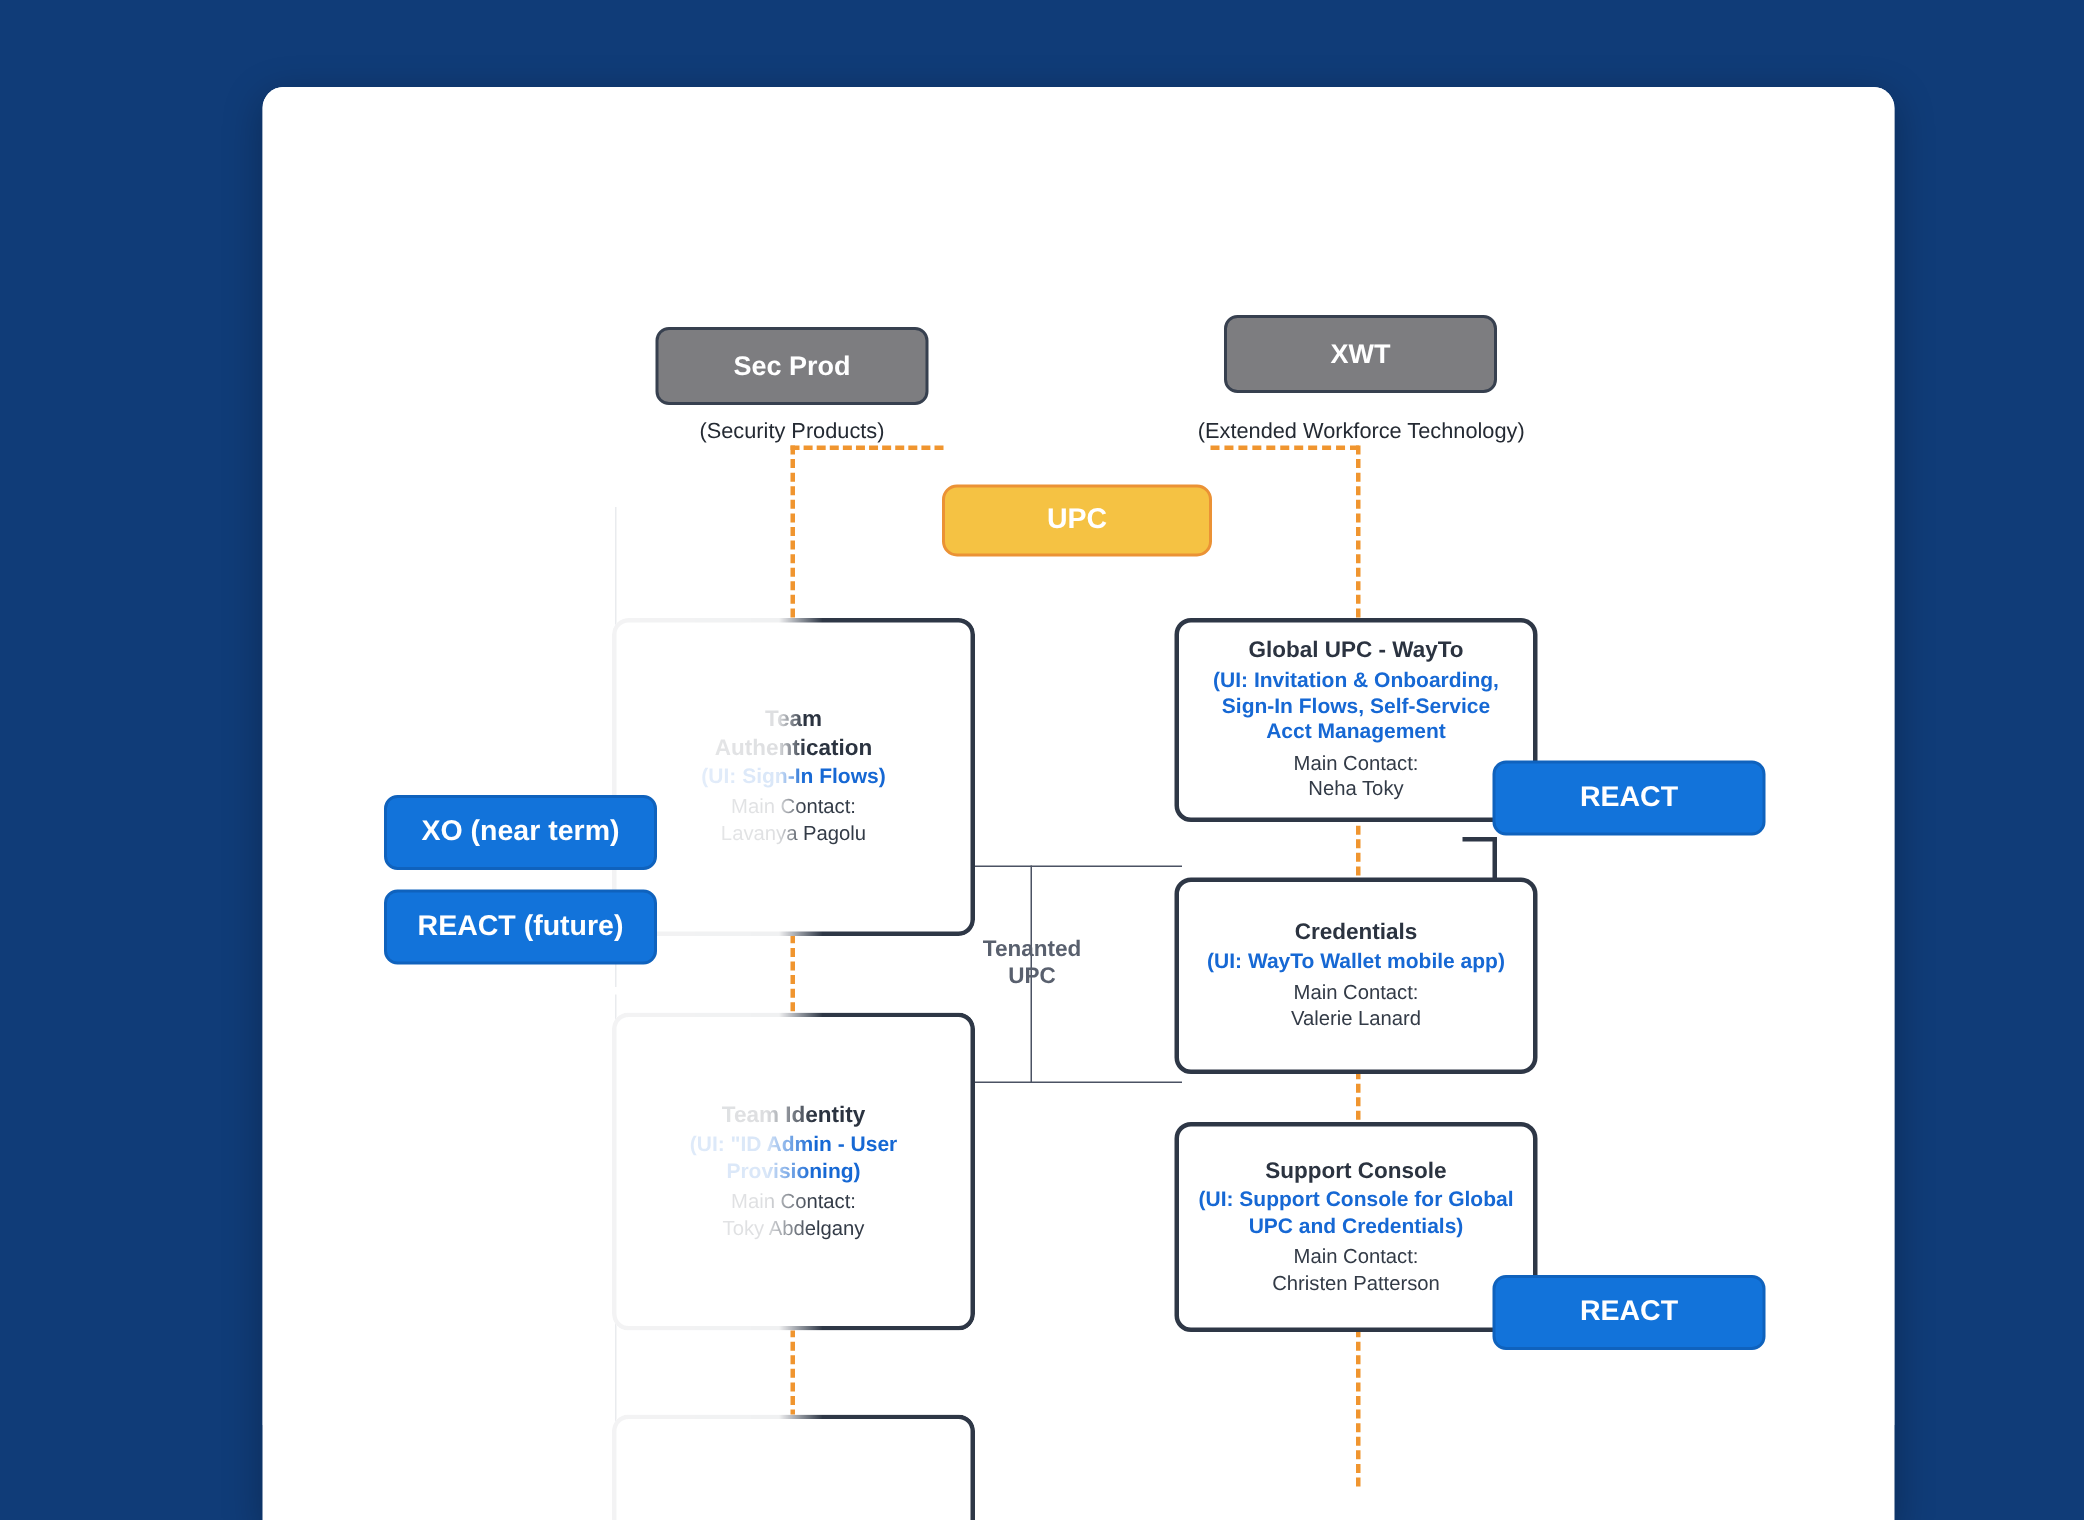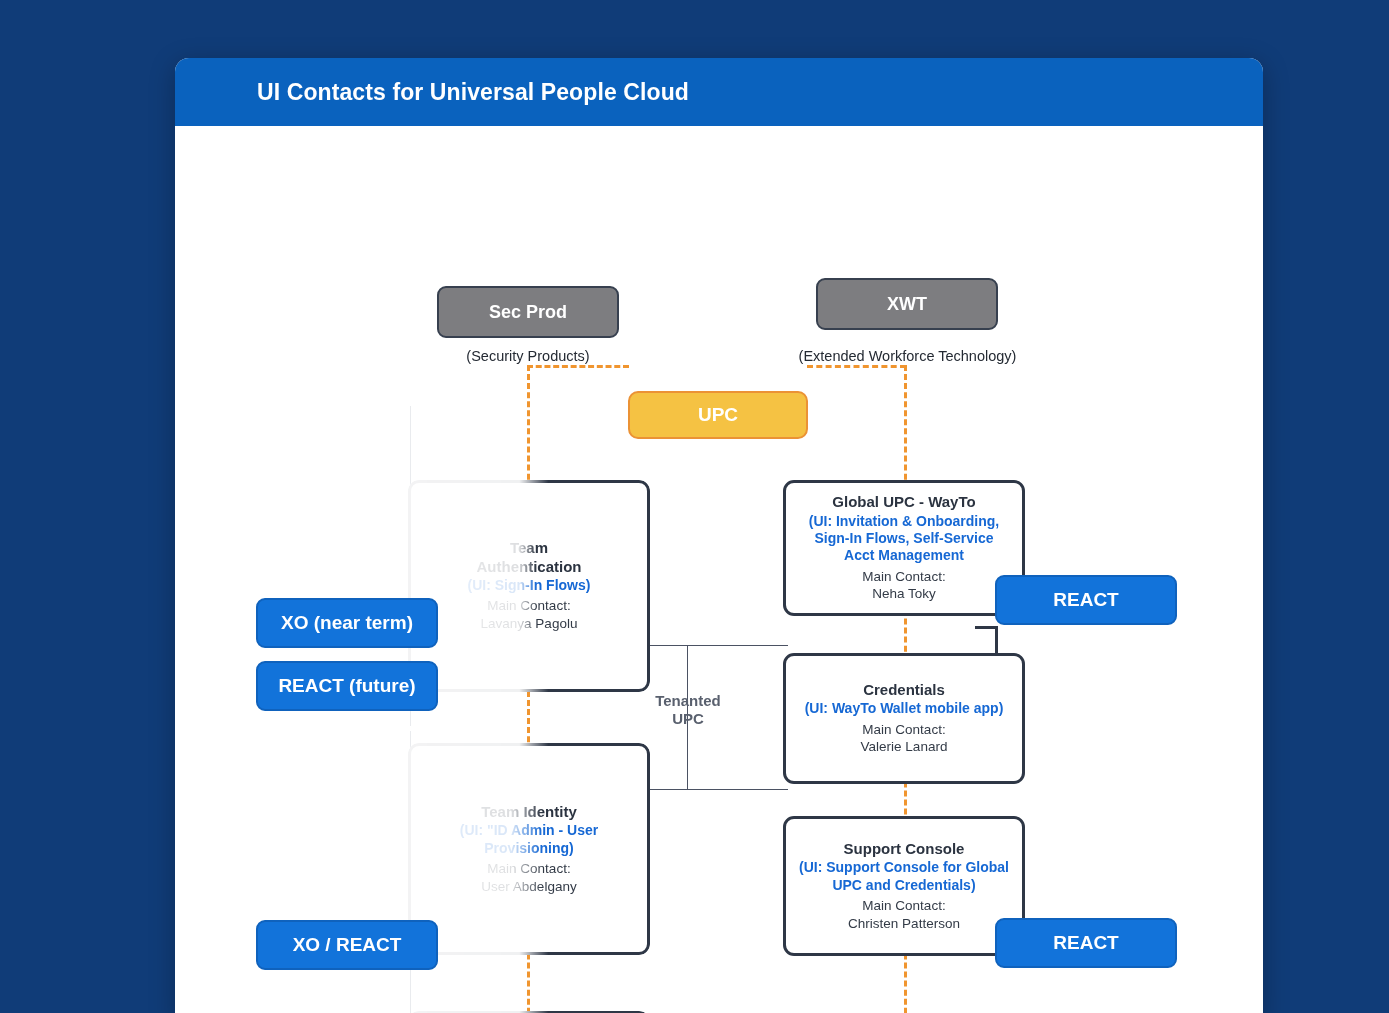--- a/index.html
+++ b/index.html
@@ -245,23 +245,20 @@
     height: 0;
     border-top: 1.5px solid #e9ebee;
     z-index: 1;
   }
 </style>
 </head>
 <body>
 
 <div class="card">
 
-  <div class="card-header">
-    <div class="card-title">UI Contacts for Universal People Cloud</div>
-  </div>
 
   <div class="canvas">
 
     <div class="dash-h" style="left:352px; top:239px; width:102px;"></div>
     <div class="dash-v" style="left:352px; top:239px; height:694px;"></div>
 
     <div class="dash-h" style="left:632px; top:239px; width:99px;"></div>
     <div class="dash-v" style="left:729px; top:239px; height:694px;"></div>
 
     <div class="node org-box" style="left:262px; top:160px;">
@@ -306,21 +303,21 @@
         <div class="dt-mc-name">Lavanya Pagolu</div>
       </div>
     </div>
 
     <div class="ghost-box" style="left:233px; top:617px; height:212px;">
       <div class="gb-border"></div>
       <div class="gb-text">
         <div class="dt-title">Team Identity</div>
         <div class="dt-ui">(UI: "ID Admin - User Provisioning)</div>
         <div class="dt-mc-label">Main Contact:</div>
-        <div class="dt-mc-name">User Abdelgany</div>
+        <div class="dt-mc-name">Toky Abdelgany</div>
       </div>
     </div>
 
     <div class="ghost-box" style="left:233px; top:885px; height:212px;">
       <div class="gb-border"></div>
 
     </div>
 
     <div class="node detail-box" style="left:608px; top:354px; height:136px;text-align:center;">
       <div class="dt-title">Global UPC - WayTo</div>
@@ -342,23 +339,20 @@
       <div class="dt-mc-label">Main Contact:</div>
       <div class="dt-mc-name">Christen Patterson</div>
     </div>
 
     <div class="tech-badge" style="left:81px; top:472px; width:182px; height:50px;">
       <span>XO (near term)</span>
     </div>
     <div class="tech-badge" style="left:81px; top:535px; width:182px; height:50px;">
       <span>REACT (future)</span>
     </div>
-    <div class="tech-badge" style="left:81px; top:794px; width:182px; height:50px;">
-      <span>XO / REACT</span>
-    </div>
 
     <div class="tech-badge" style="left:820px; top:449px; width:182px; height:50px;">
       <span>REACT</span>
     </div>
     <div class="tech-badge" style="left:820px; top:792px; width:182px; height:50px;">
       <span>REACT</span>
     </div>
 
   </div>
 </div>

